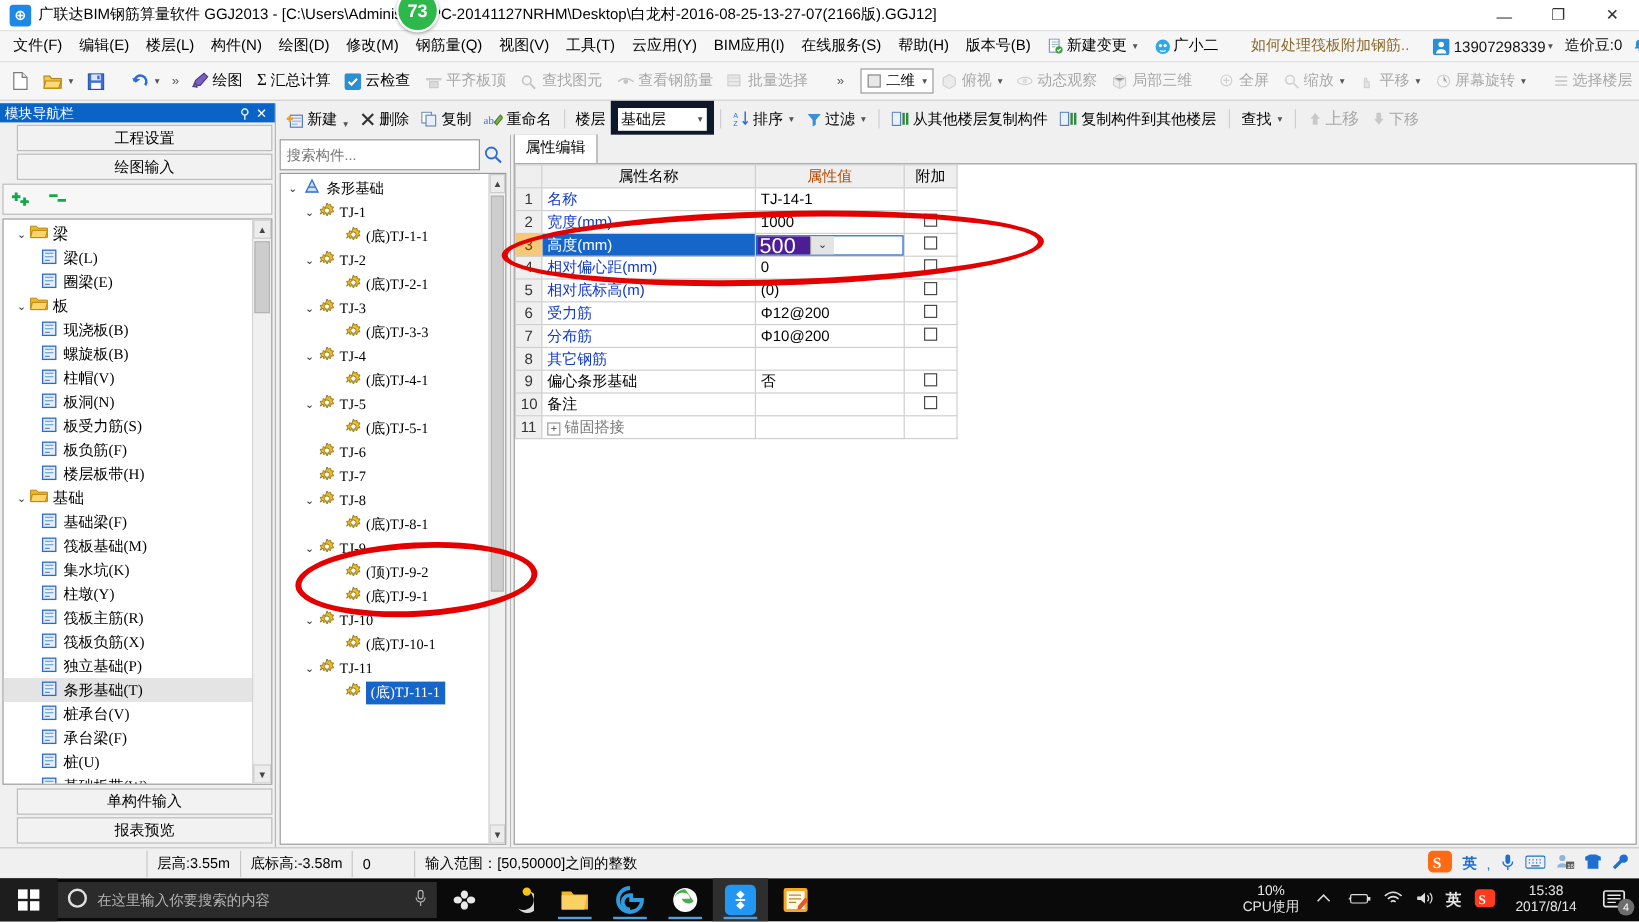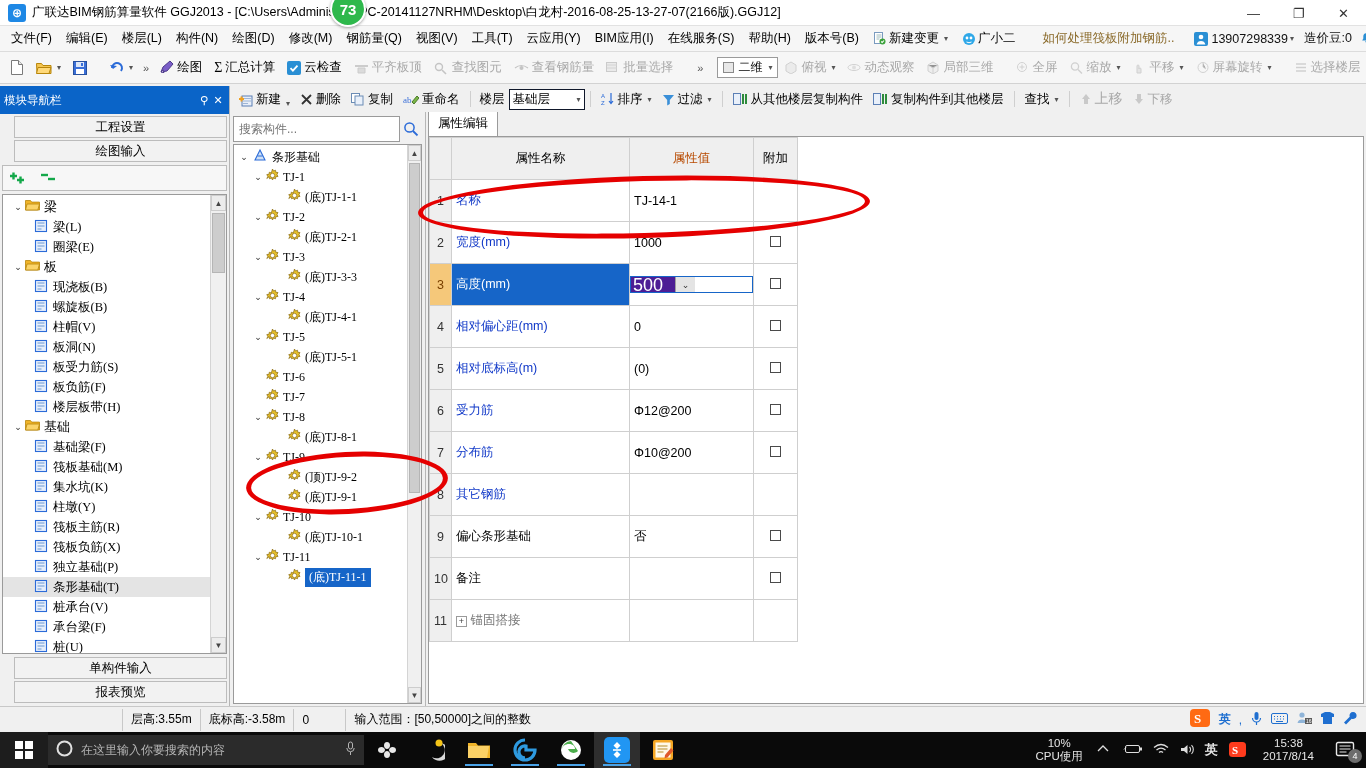--- a/index.html
+++ b/index.html
@@ -53,21 +53,21 @@
   .chev{font-size:11px;color:#555;padding:0 4px;}
   .caret{font-size:8px;color:#555;margin-left:2px;}
   .twodbox{border:1px solid #9a9a9a;background:#fff;padding:1px 5px;display:flex;align-items:center;gap:4px;}
 
   
   #main{ position:absolute; top:86px; left:0; width:1366px; height:620px; display:flex; }
 
   
   #leftpanel{ width:230px; background:#f0f0f0; border-right:1px solid #b6b6b6;
     display:flex; flex-direction:column; }
-  #navtitle{ height:28px; background:#0a64c8; color:#fff; font-size:11.5px;
+  #navtitle{ height:16px; background:#0a64c8; color:#fff; font-size:11.5px;
     display:flex; align-items:center; padding:0 4px; }
   #navtitle .t{ flex:1; }
   #navtitle .ic{ width:14px;text-align:center;font-size:11px; }
   .bigbtn{ height:22px; margin:2px 2px 0 14px; background:#f2f2f2; border:1px solid #bcbcbc;
     display:flex;align-items:center;justify-content:center;font-size:12.5px;color:#000;}
   #expandbar{ height:26px; margin:3px 2px; border:1px solid #bcbcbc; background:#f7f7f7;
     display:flex; align-items:center; padding-left:6px; gap:10px;}
   #treewrap{ flex:1; margin:0 2px; border:1px solid #9a9a9a; background:#fff;
     position:relative; overflow:hidden; }
   #navtree{ position:absolute; inset:0 16px 0 0; overflow:hidden; padding-top:2px;}
@@ -103,21 +103,21 @@
 
   
   #rightpanel{ flex:1; background:#f0f0f0; display:flex; flex-direction:column; }
   #proptabs{ height:24px; display:flex; align-items:flex-end; padding-left:2px; }
   #proptabs .tab{ background:#fff; border:1px solid #9a9a9a; border-bottom:none;
     padding:3px 9px 4px 9px; font-size:12.5px; }
   #propgrid{ margin:0 2px 2px 2px; border:1px solid #9a9a9a; background:#fff; flex:1;
     overflow:hidden; }
   table.pg{ border-collapse:collapse; width:368px; table-layout:fixed; }
   table.pg th, table.pg td{ border:1px solid #cfcfcf; height:19px; font-size:12.5px;
-    padding:12px 4px; vertical-align:middle; }
+    padding:0 4px; vertical-align:middle; }
   table.pg th{ background:#efefef; font-weight:normal; text-align:center; }
   th.c-num{ width:22px; } td.c-num{ width:22px; text-align:center; background:#efefef; color:#333;
     font-size:11.5px;}
   th.c-name{ width:178px; } td.c-name{ padding-left:26px; }
   th.c-val{ width:124px; background:#f5c87a; color:#b84a00; }
   th.c-add{ width:44px; } td.c-add{ text-align:center; }
   td.blue{ color:#1038c8; }
   tr.selrow td.c-num{ background:#f5c87a; color:#7a4000;}
   tr.selrow td.c-name{ background:#1665c8; color:#fff; }
   .cbx{ display:inline-block;width:11px;height:11px;border:1px solid #4a4a4a;background:#fff;}
@@ -624,21 +624,21 @@
       </div>
       <div class="tb" style="display:flex;align-items:center;gap:3px;padding:2px 5px;font-size:12.5px;">
         <svg width="16" height="13" viewBox="0 0 16 13">
             <text x="0" y="10" font-size="9" fill="#3a6fd8" font-family="serif">ab</text>
             <path d="M9 9l5-6 2 2-5 6z" fill="#7ab648" stroke="#4c7a2a"></path>
           </svg>
         <span>重命名</span>
       </div>
       <div class="sep-v"></div>
       <span style="font-size:12.5px;padding:0 4px;">楼层</span>
-      <div style="display:flex;align-items:center;border:1px solid #0f172a;background:#fff;padding:1px 3px;">
+      <div style="display:flex;align-items:center;border:6px solid #0f172a;background:#fff;padding:1px 3px;">
         <span style="font-size:12.5px;min-width:54px;">基础层</span>
         <span class="caret" style="margin-left:10px;">▾</span>
       </div>
       <div class="sep-v"></div>
       <div class="tb" style="display:flex;align-items:center;gap:3px;padding:2px 5px;font-size:12.5px;">
         <svg width="14" height="14" viewBox="0 0 14 14">
             <text x="0" y="6" font-size="6" fill="#2b6bd8">A</text>
             <text x="0" y="13" font-size="6" fill="#2b6bd8">Z</text>
             <path d="M10 1v10M8 9l2 2.5L12 9" stroke="#2b6bd8" stroke-width="1.2" fill="none"></path>
           </svg>

